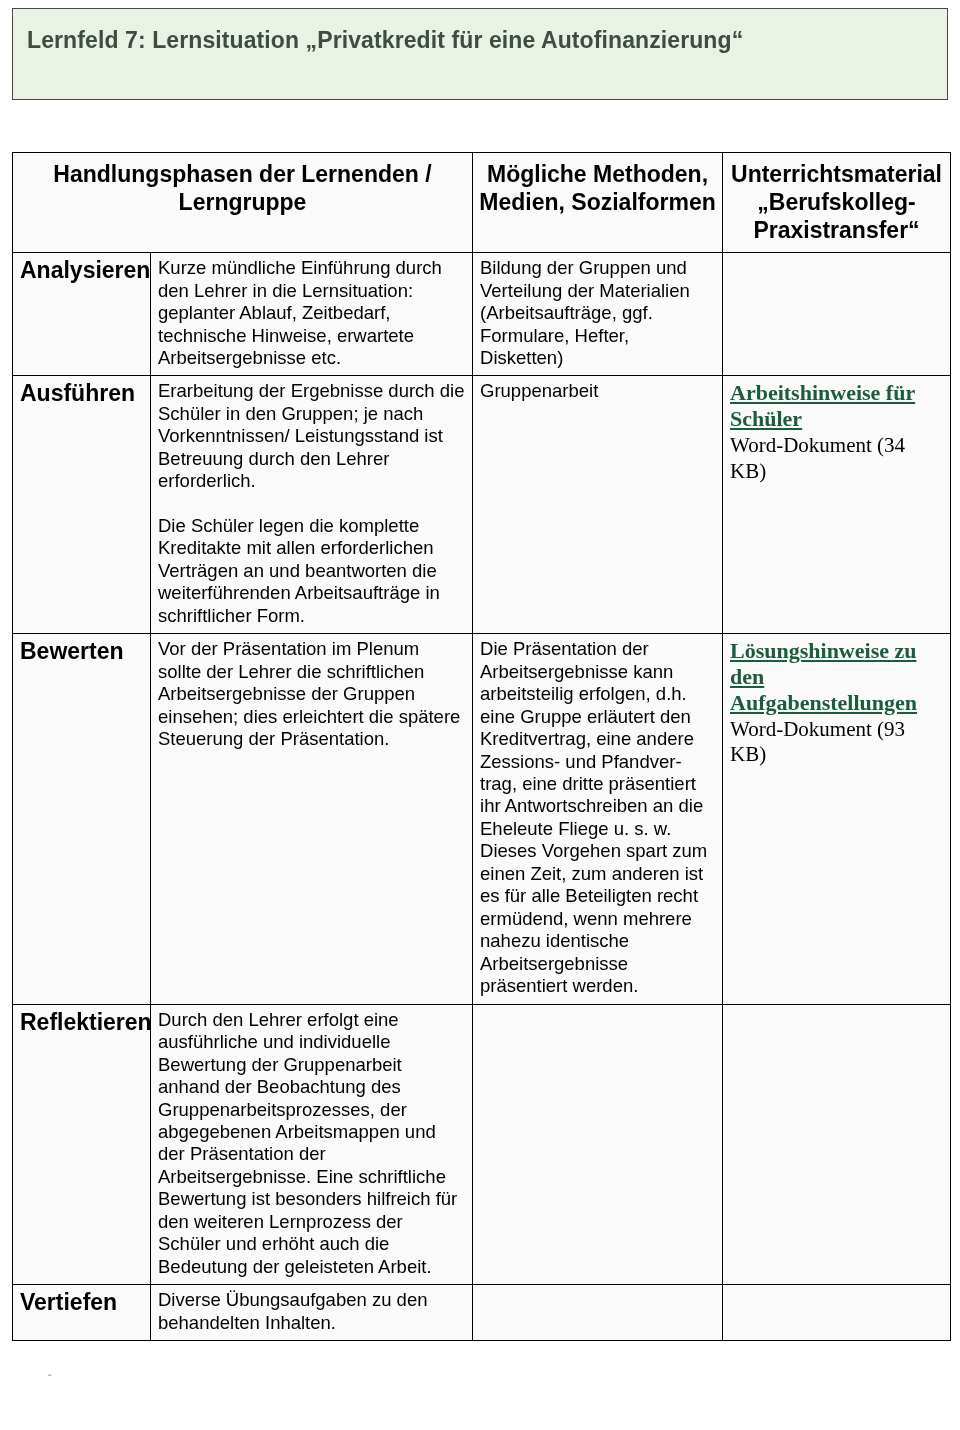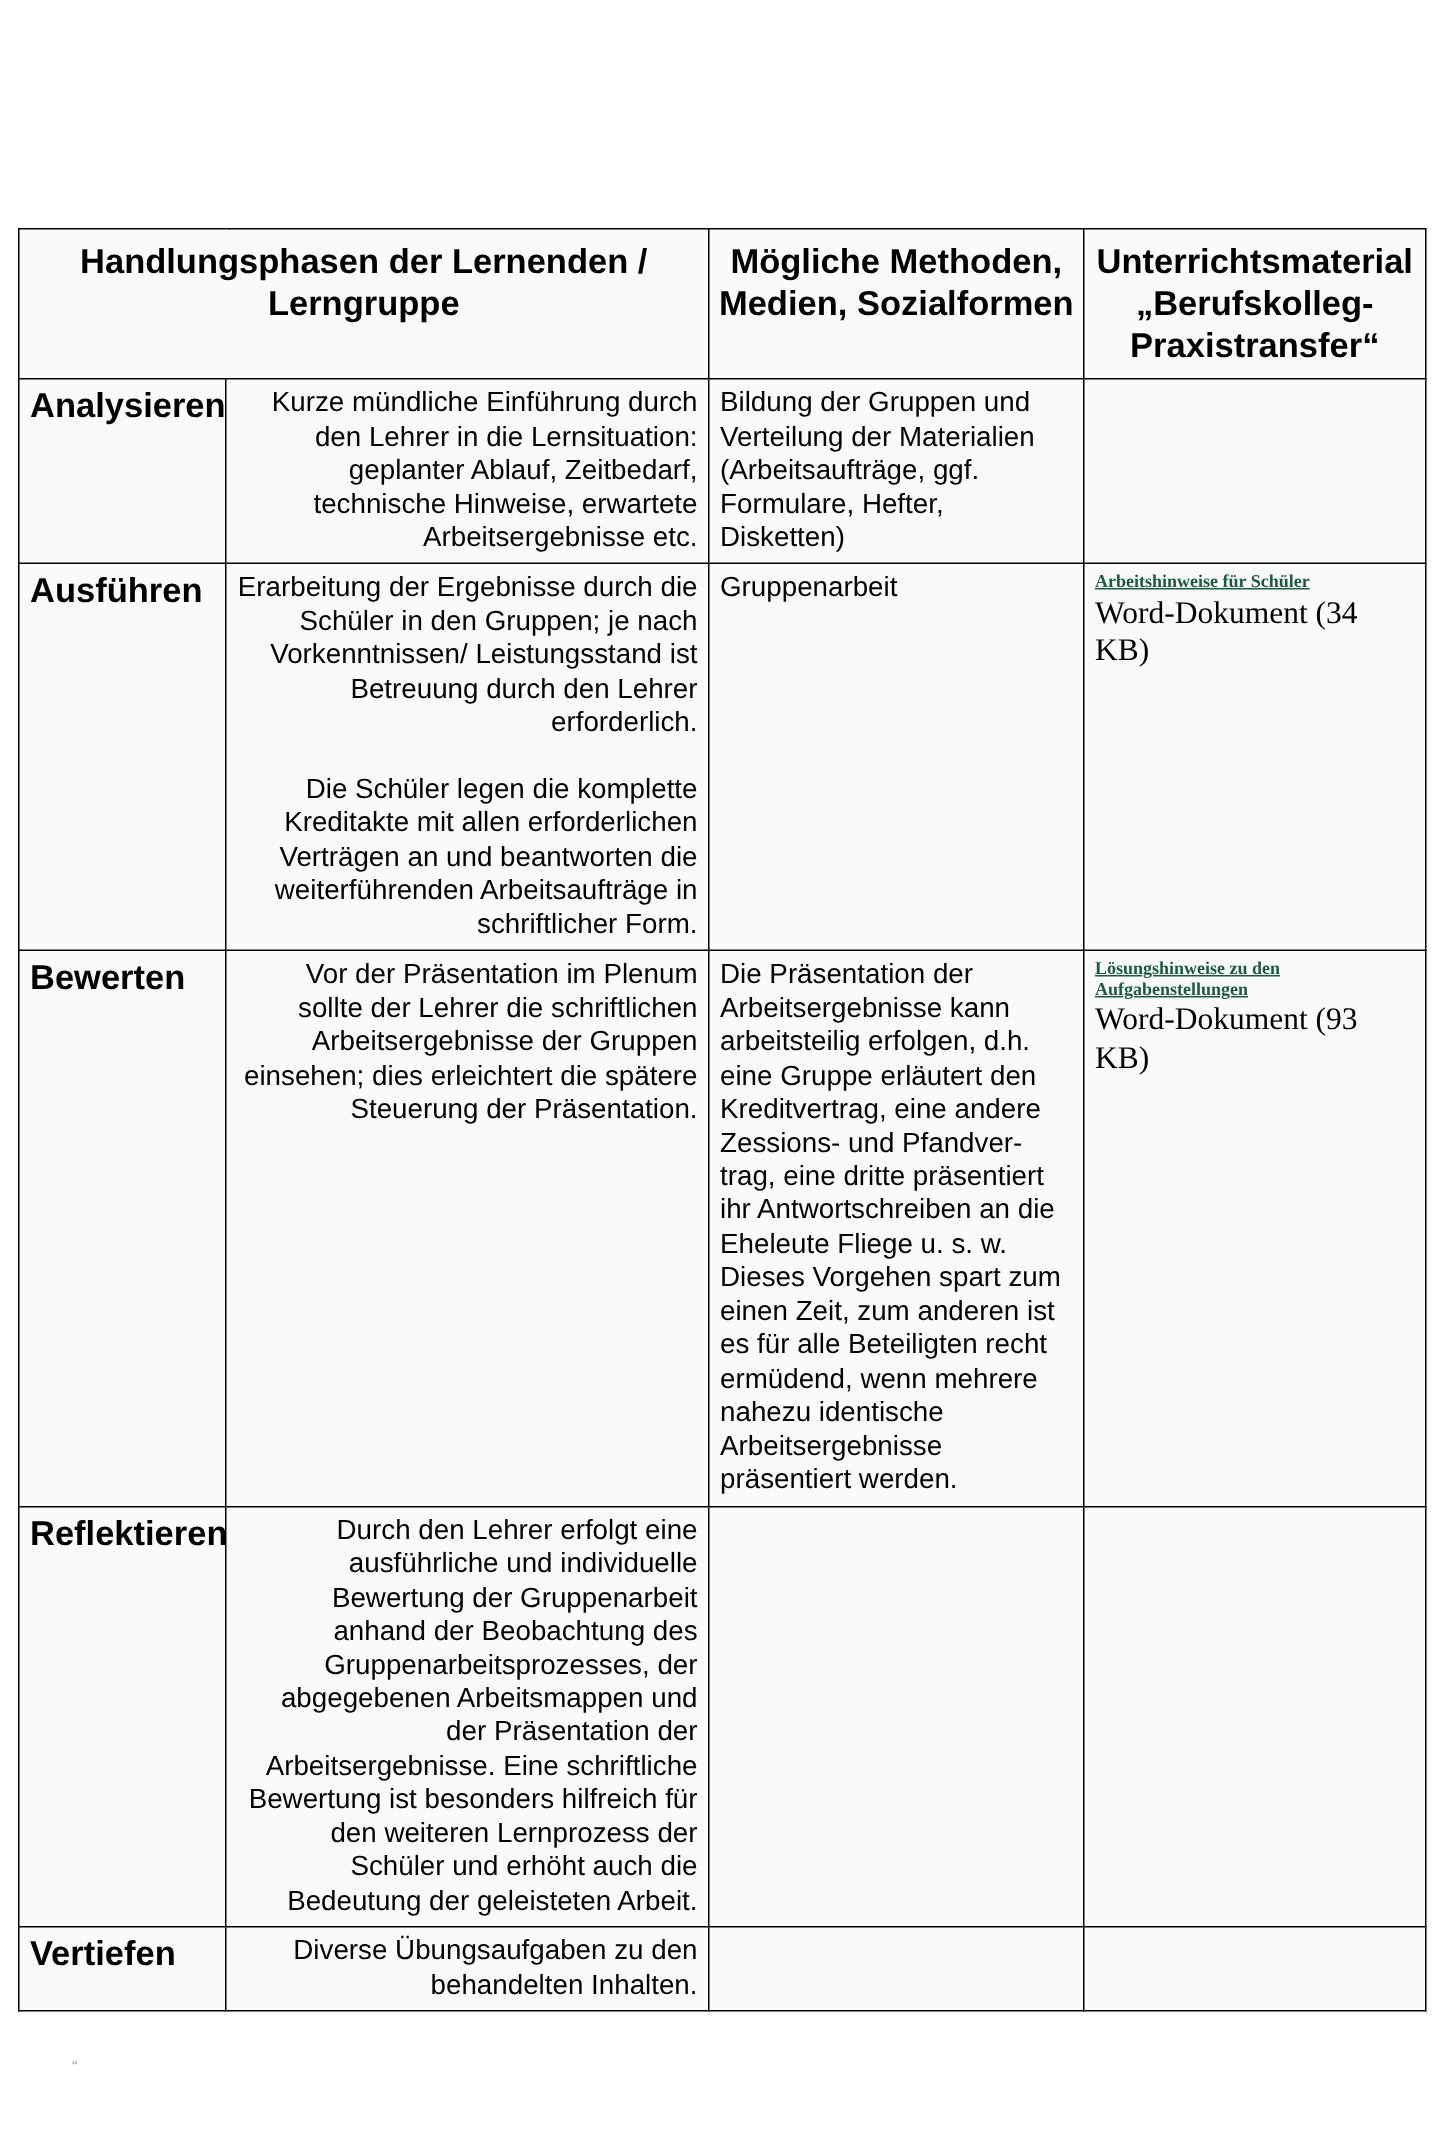--- a/index.html
+++ b/index.html
@@ -91,34 +91,33 @@
     line-height: 1.2;
     white-space: nowrap;
     padding-top: 5px;
   }
   .body-cell {
     font-size: 18.5px;
     line-height: 1.215;
   }
   .body-cell p {
     margin: 0;
-    text-align: right;
   }
   .body-cell p + p {
     margin-top: 22px;
   }
   .methods-cell {
     font-size: 18.5px;
     line-height: 1.215;
   }
 
   .mat-link {
     display: block;
     font-family: "Liberation Serif", serif;
-    font-size: 12px;
+    font-size: 22px;
     font-weight: bold;
     color: #1a5c3d;
     text-decoration: underline;
     line-height: 1.18;
   }
   .mat-sub {
     display: block;
     font-family: "Liberation Serif", serif;
     font-size: 21px;
     color: #000;
@@ -132,20 +131,23 @@
     font-size: 11px;
     color: #9a9a9a;
     letter-spacing: 1px;
   }
 </style>
 </head>
 <body>
 
 <div class="page">
 
+  <div class="title-box">
+    <div class="title-text">Lernfeld 7: Lernsituation „Privatkredit für eine Autofinanzierung“</div>
+  </div>
 
 
   <table class="tbl">
     <colgroup>
       <col class="c1">
         <col class="c2">
         <col class="c3">
         <col class="c4">
     </colgroup>
     <thead>

